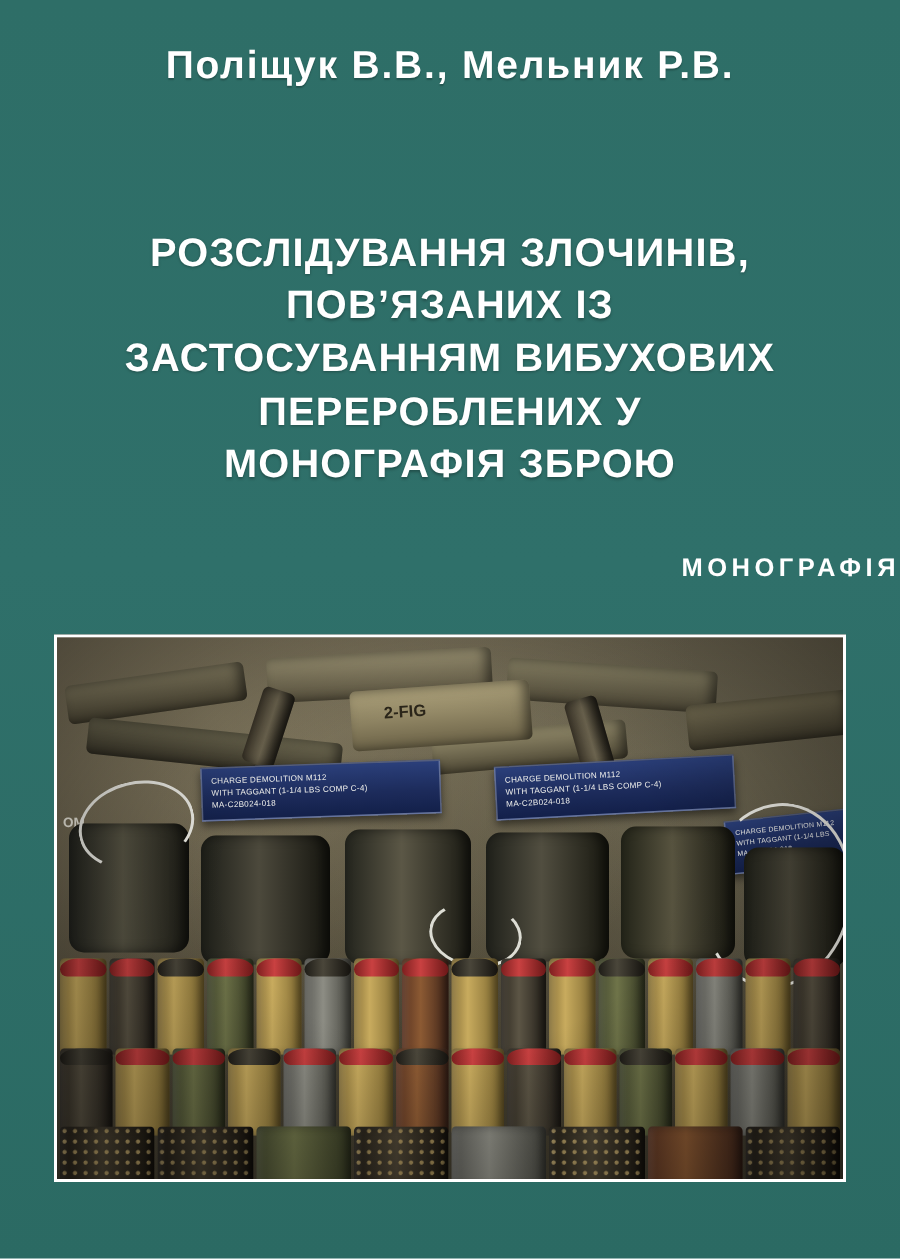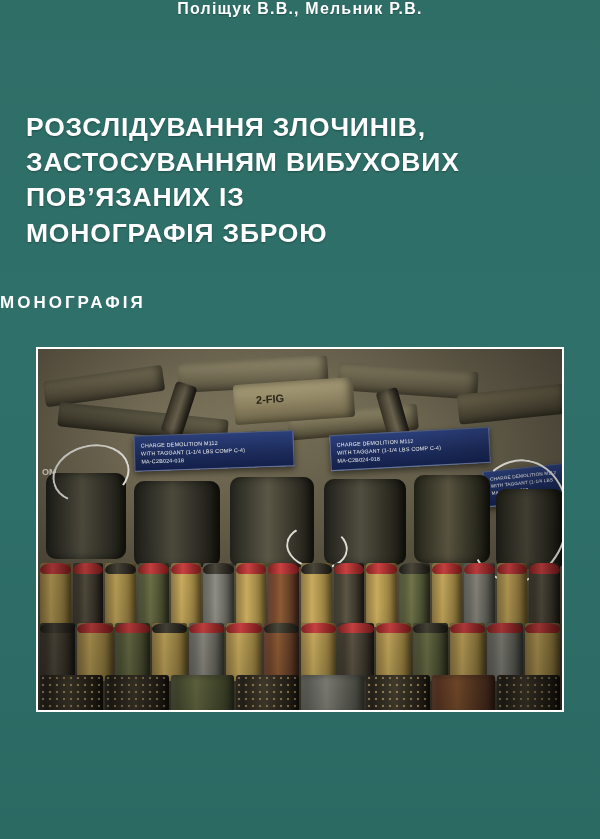--- a/index.html
+++ b/index.html
@@ -24,45 +24,48 @@
     position: absolute;
     inset: 0;
     background: linear-gradient(180deg, #2e6e67 0%, #2f706a 45%, #2b6a63 100%);
     pointer-events: none;
   }
   .cover > * { position: relative; z-index: 2; }
 
   .authors {
     text-align: center;
     color: #ffffff;
-    font-size: 16px;
+    font-size: 26px;
     font-weight: bold;
     letter-spacing: 1.2px;
+    padding-top: 28px;
     text-shadow: 0 1px 1px rgba(0,0,0,0.25);
   }
 
   .title-block {
     margin-top: 92px;
+    text-align: center;
     color: #ffffff;
     font-weight: bold;
     font-size: 26.5px;
     line-height: 1.33;
     letter-spacing: 0.8px;
     padding: 0 26px;
     text-shadow: 0 1px 2px rgba(0,0,0,0.3);
   }
   .title-line { display: block; white-space: nowrap; }
 
   .subtitle {
     margin-top: 42px;
-    text-align: left;
+    text-align: right;
     color: #ffffff;
     font-size: 17px;
     font-weight: bold;
     letter-spacing: 3px;
+    margin-left: 24px;
   }
 
   .photo-frame {
     margin: 34px auto 0 auto;
     width: 528px;
     height: 365px;
     border: 2px solid #ffffff;
     box-sizing: border-box;
     overflow: hidden;
     position: relative;
@@ -146,22 +149,23 @@
 </style>
 </head>
 <body>
 
 <div class="cover">
 
   <div class="authors">Поліщук В.В., Мельник Р.В.</div>
 
   <div class="title-block">
     <span class="title-line">РОЗСЛІДУВАННЯ ЗЛОЧИНІВ,</span>
+    <span class="title-line">ПОВ’ЯЗАНИХ ІЗ</span>
     <span class="title-line">ЗАСТОСУВАННЯМ ВИБУХОВИХ</span>
-    <span class="title-line">ПОВ’ЯЗАНИХ ІЗ</span>
+    <span class="title-line">ПЕРЕРОБЛЕНИХ У</span>
     <span class="title-line">МОНОГРАФІЯ ЗБРОЮ</span>
   </div>
 
   <div class="subtitle">МОНОГРАФІЯ</div>
 
   <div class="photo-frame">
     <div class="photo">
       <div class="photo-bg"></div>
 
       <div class="tube" style="left:6px; top:24px; width:120px; height:26px; transform:rotate(-8deg); background:linear-gradient(180deg,#8d8568,#4c4634);"></div>

